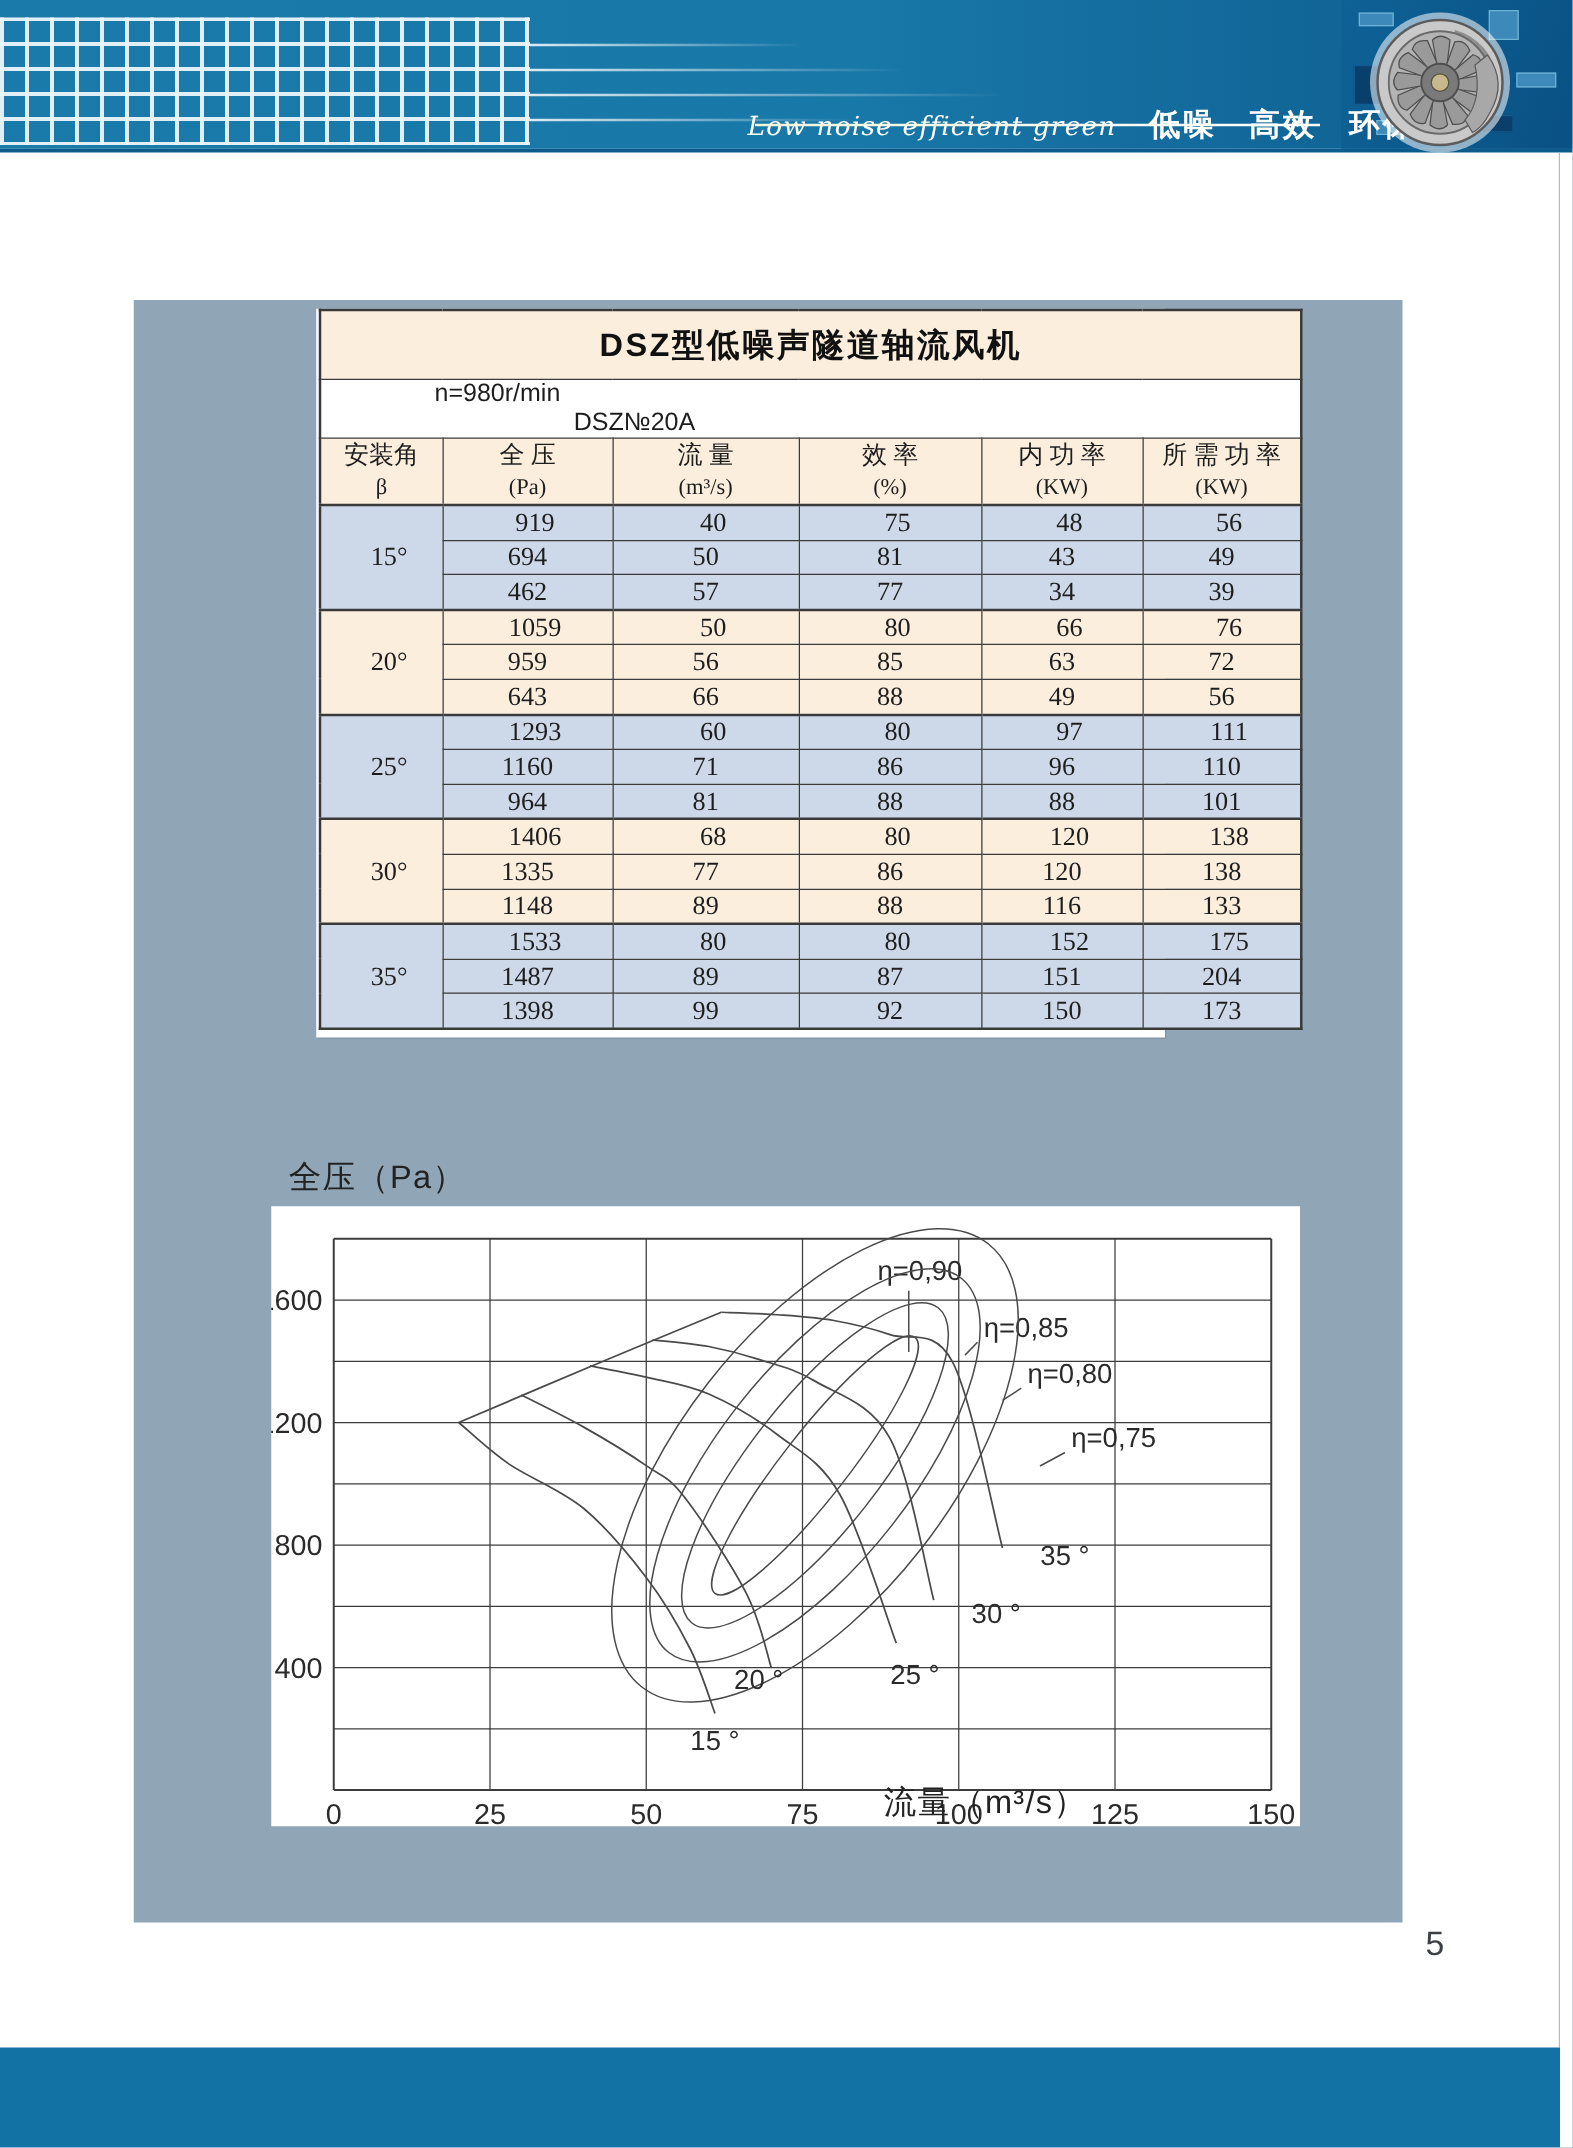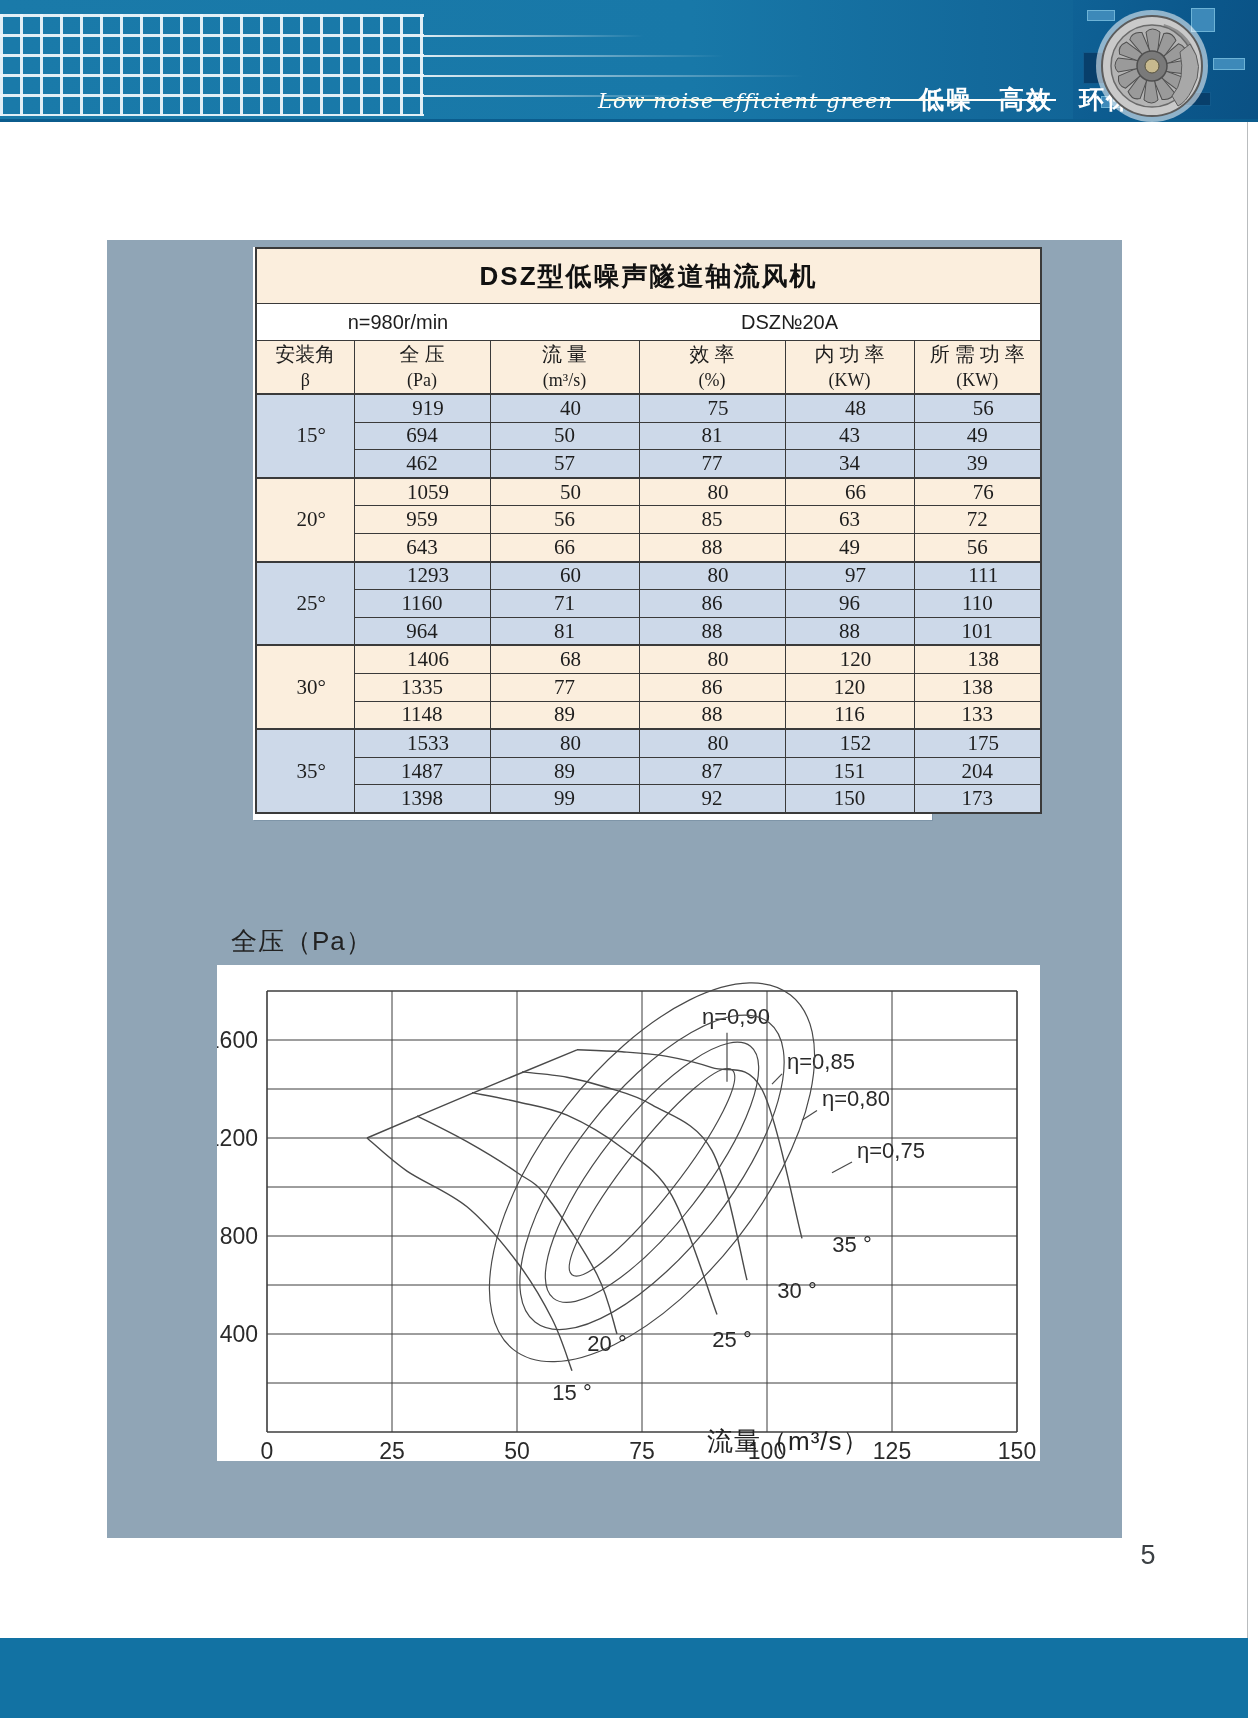--- a/index.html
+++ b/index.html
@@ -38,21 +38,21 @@
 
   
   .spec-wrap{position:absolute;left:146px;top:7px;width:679px;background:#ffffff;
              padding-bottom:6px;box-shadow:1px 1px 0 #7e95a8;}
   table.spec{border-collapse:collapse;width:785px;table-layout:fixed;margin:0 2px;
              font-family:"Liberation Serif",serif;color:#1d1d1d;}
   table.spec td{border:1px solid #3a3a3a;text-align:center;padding:0;}
   .t-title{height:54px;background:#fbeedd;font-family:"Liberation Sans",sans-serif;
            font-size:26px;font-weight:bold;letter-spacing:2px;color:#111;}
   .t-sub{height:36px;background:#ffffff;}
-  .t-sub .subflex{display:flex;width:100%;font-family:"Liberation Sans",sans-serif;font-size:20px;}
+  .t-sub .subflex{display:flex;width:100%;font-family:"Liberation Sans",sans-serif;font-size:20px;flex-direction:column;}
   .t-sub .s1{width:36%;text-align:center;}
   .t-sub .s2{width:64%;text-align:center;}
   .t-head td{height:52px;background:#fbeedd;font-size:20px;line-height:1.25;
              border-bottom:2px solid #3a3a3a;border-top:2px solid #3a3a3a;margin-top:44px;}
   .t-head .u{font-size:18px;}
   tr.grp-first td{border-top:2px solid #3a3a3a;padding-left:12px;}
   td.num{height:26.6px;font-size:21px;}
   td.ang{font-size:21px;}
   .g-blue td{background:#cdd9e9;}
   .g-cream td{background:#fbeedd;}

